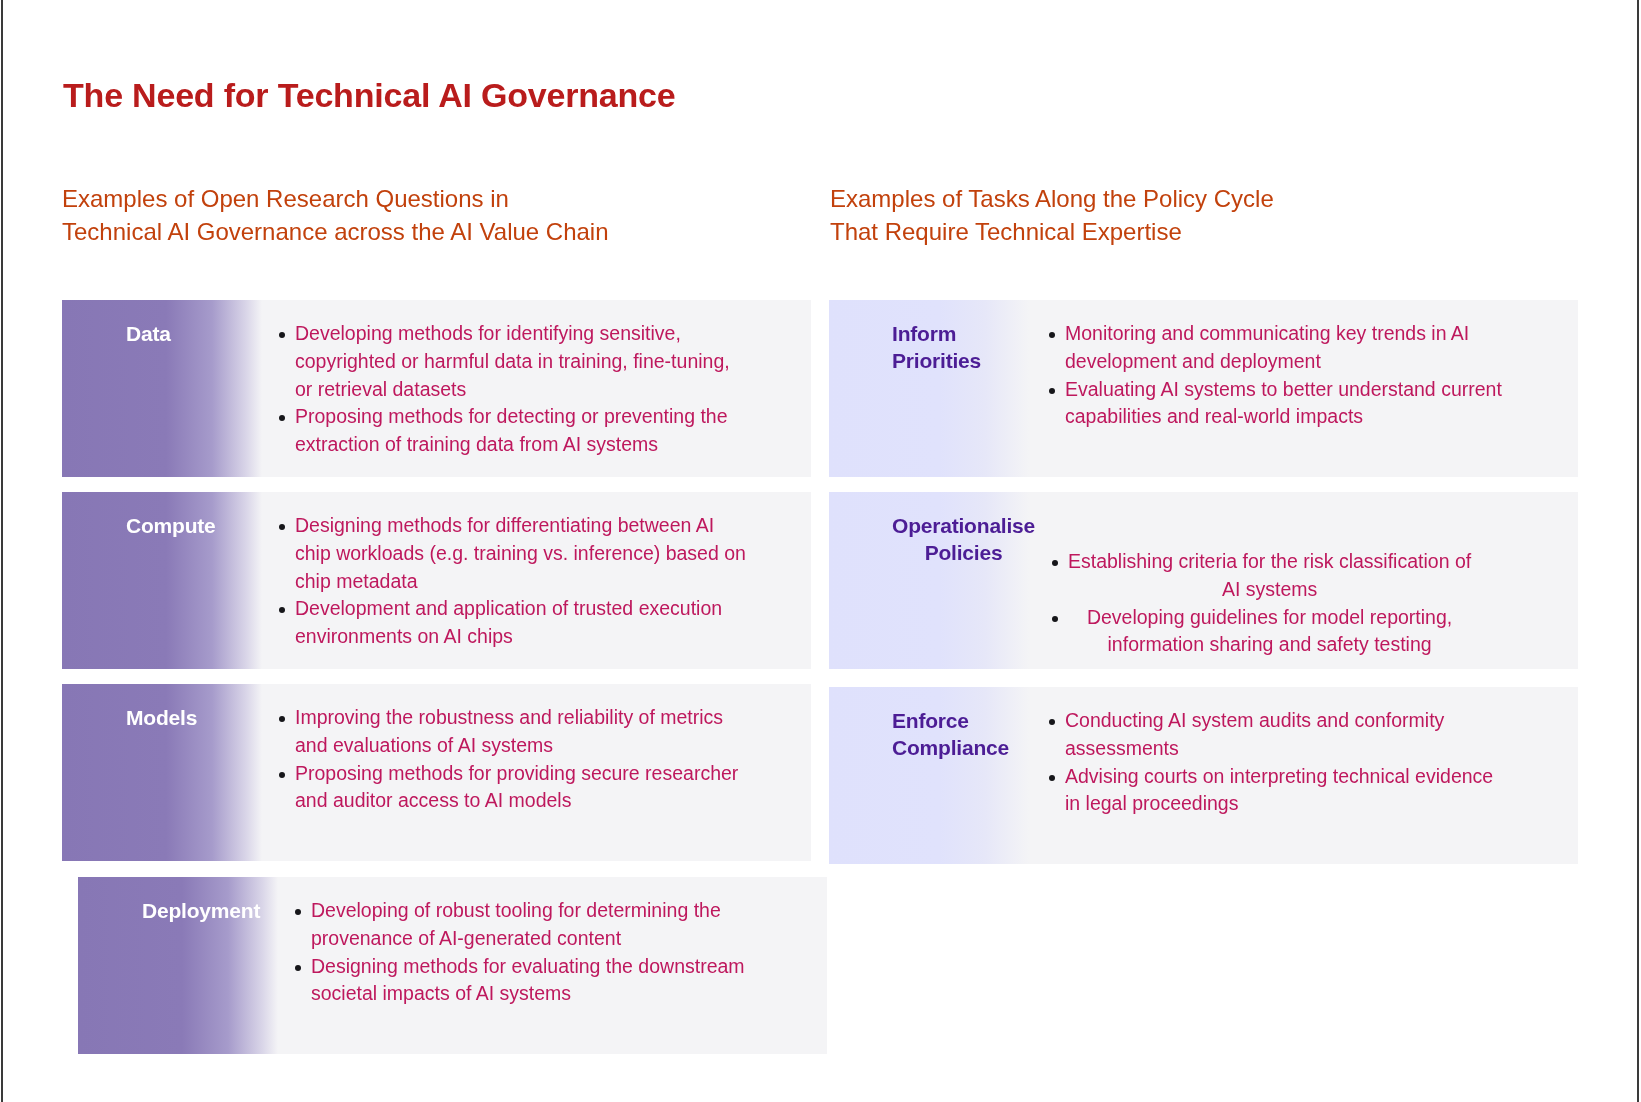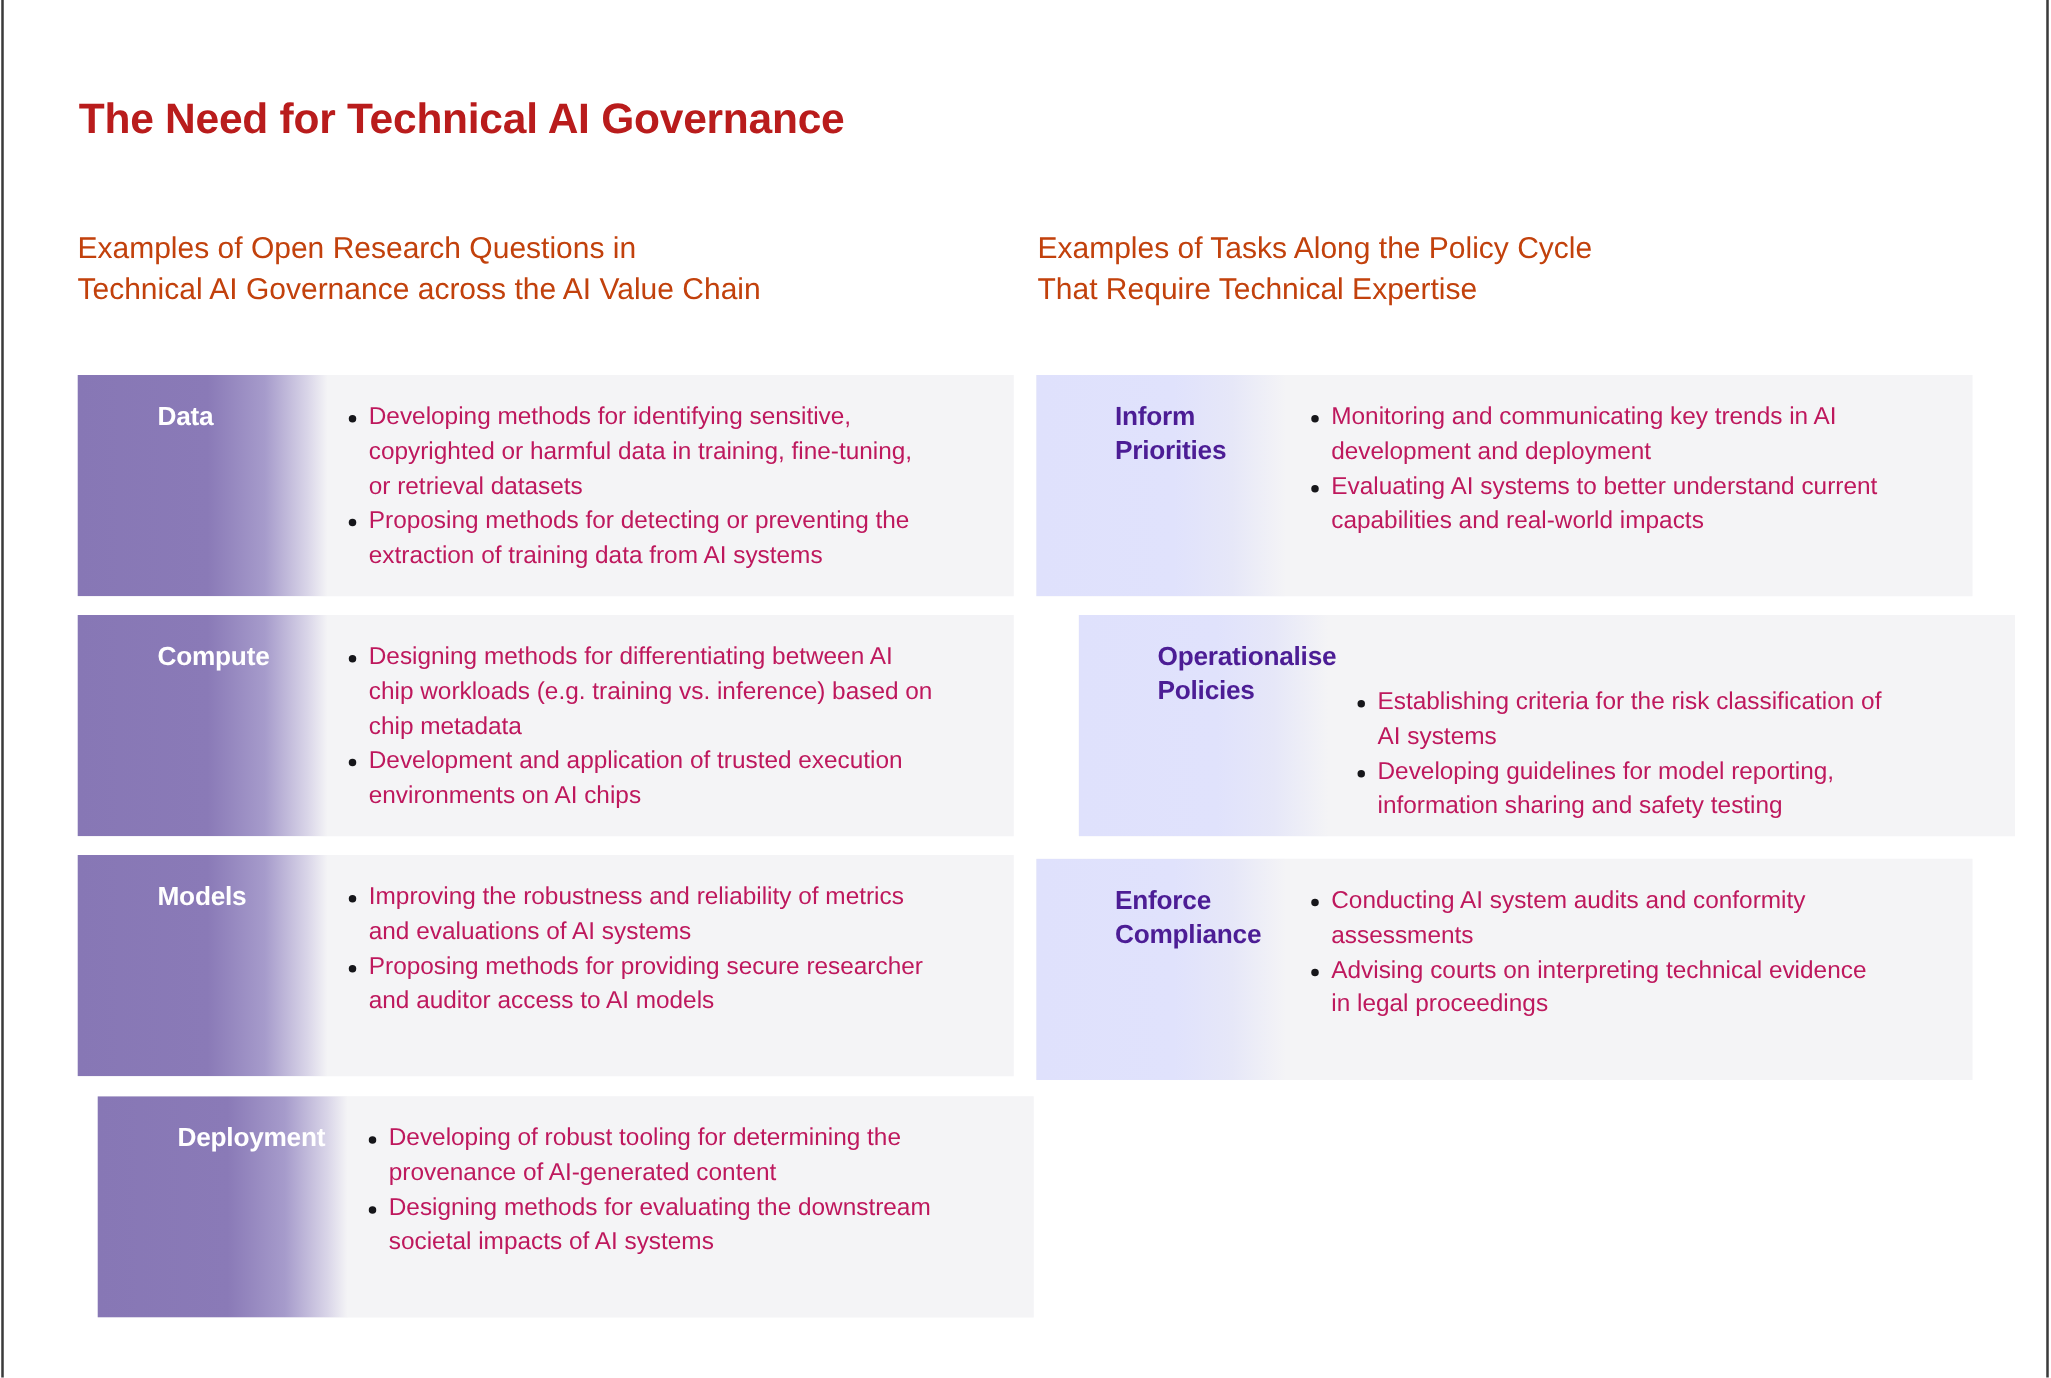--- a/index.html
+++ b/index.html
@@ -213,21 +213,21 @@
       <span>Monitoring and communicating key trends in AI</span>
       <span>development and deployment</span>
     </li>
     <li>
       <span>Evaluating AI systems to better understand current</span>
       <span>capabilities and real-world impacts</span>
     </li>
   </ul>
 </section>
 
-<section class="card policy-cycle shift" style="left:863px; top:492px;">
+<section class="card policy-cycle shift" style="left:829px; top:492px;text-align:center;">
   <div class="band"></div>
   <div class="label">
     <span>Operationalise</span>
     <span>Policies</span>
   </div>
   <ul>
     <li>
       <span>Establishing criteria for the risk classification of</span>
       <span>AI systems</span>
     </li>

